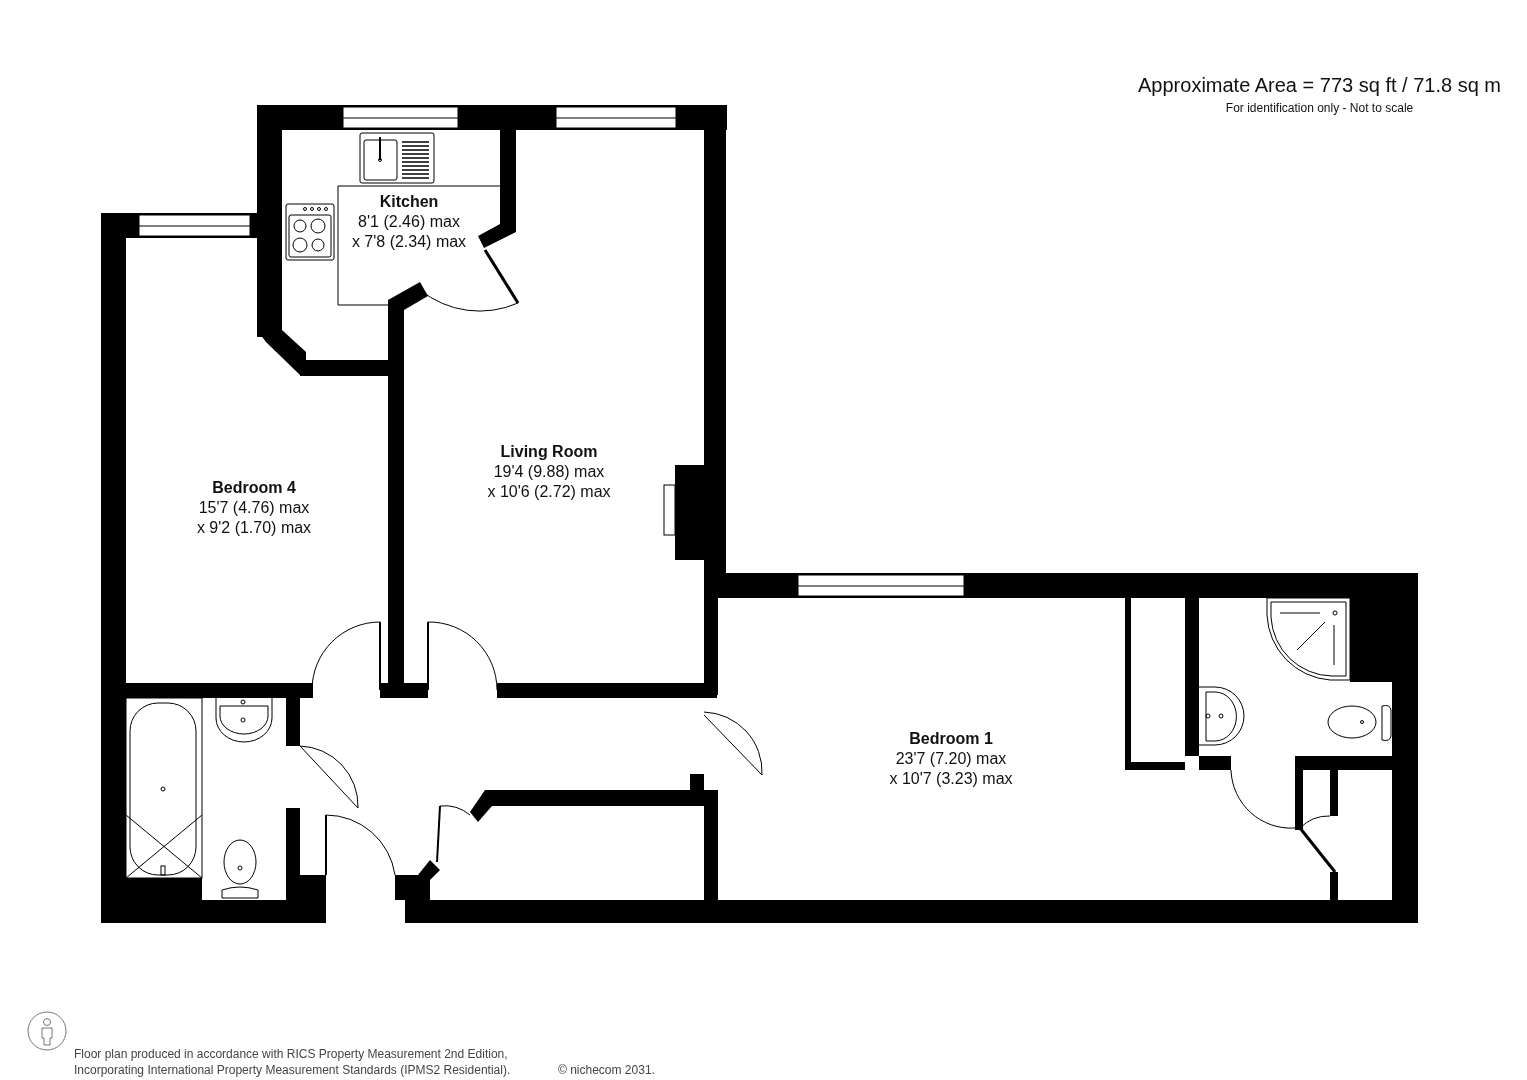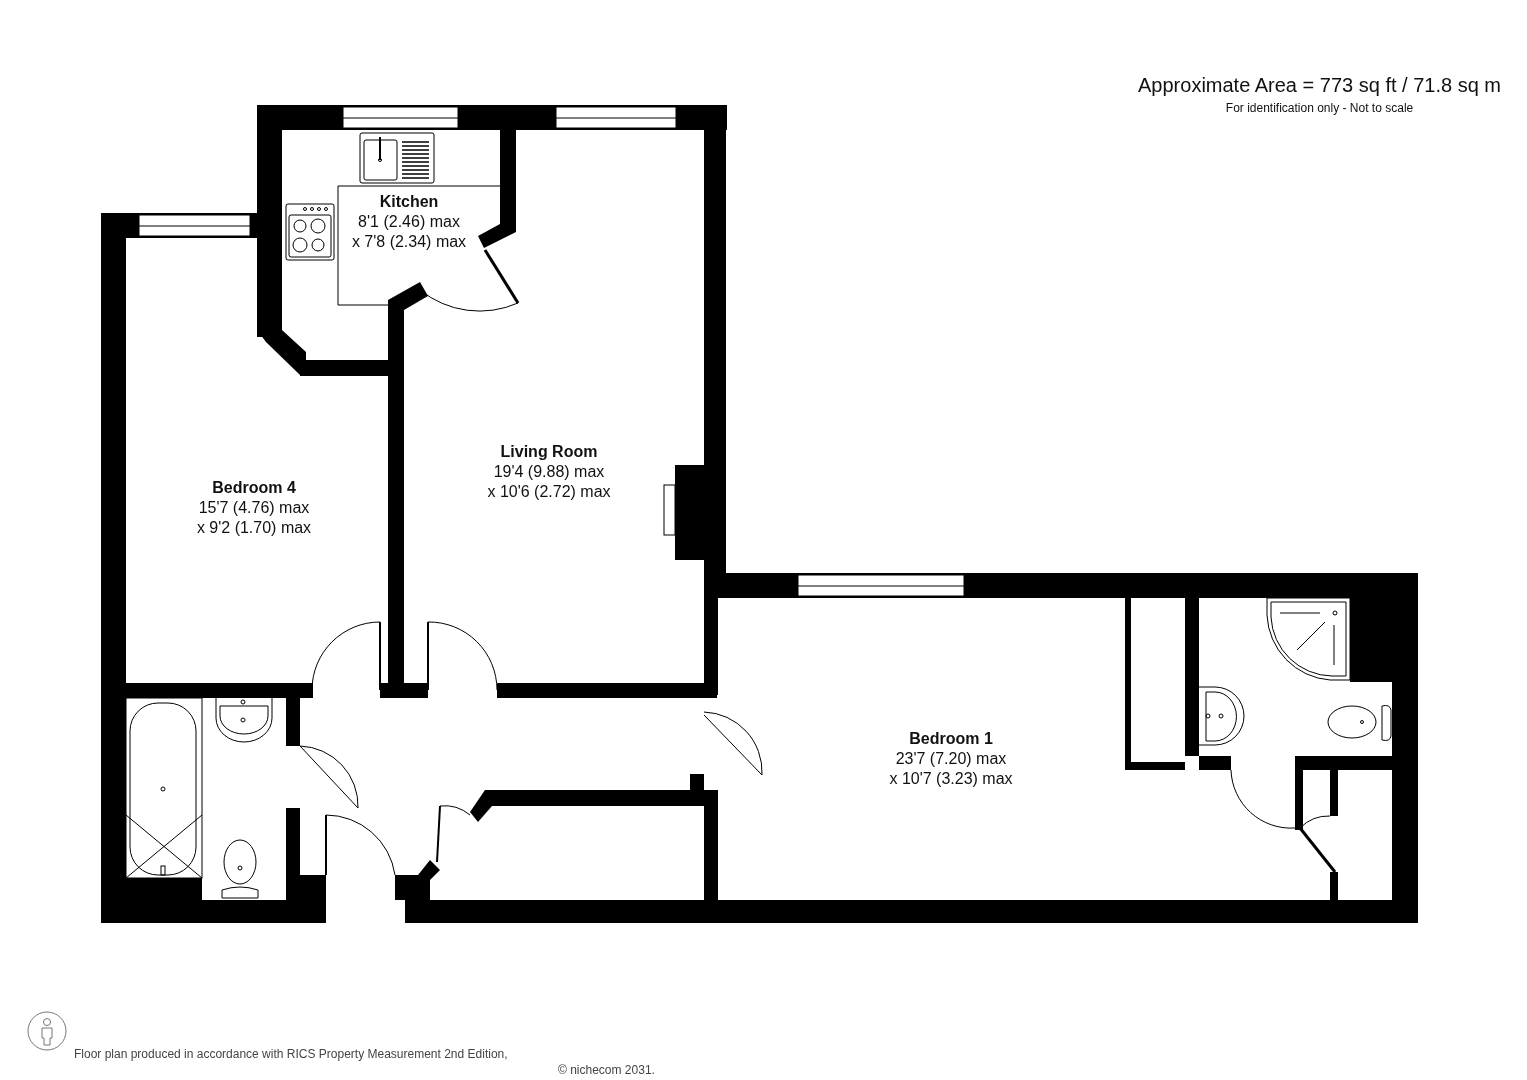--- a/index.html
+++ b/index.html
@@ -214,14 +214,15 @@
 </div>
 
 <svg class="person-icon" viewBox="0 0 40 42">
   <circle cx="20" cy="21" r="19" fill="none" stroke="#777" stroke-width="1"></circle>
   <circle cx="20" cy="12" r="3.5" fill="none" stroke="#777" stroke-width="1"></circle>
   <path d="M15 18 L25 18 L25 28 L23 28 L23 35 L17 35 L17 28 L15 28 Z" fill="none" stroke="#777" stroke-width="1"></path>
 </svg>
 
 <div class="footer">
   <div>Floor plan produced in accordance with RICS Property Measurement 2nd Edition,</div>
+  <div>Incorporating International Property Measurement Standards (IPMS2 Residential).</div>
   <div class="copy">© nichecom 2031.</div>
 </div>
 
 </body></html>

